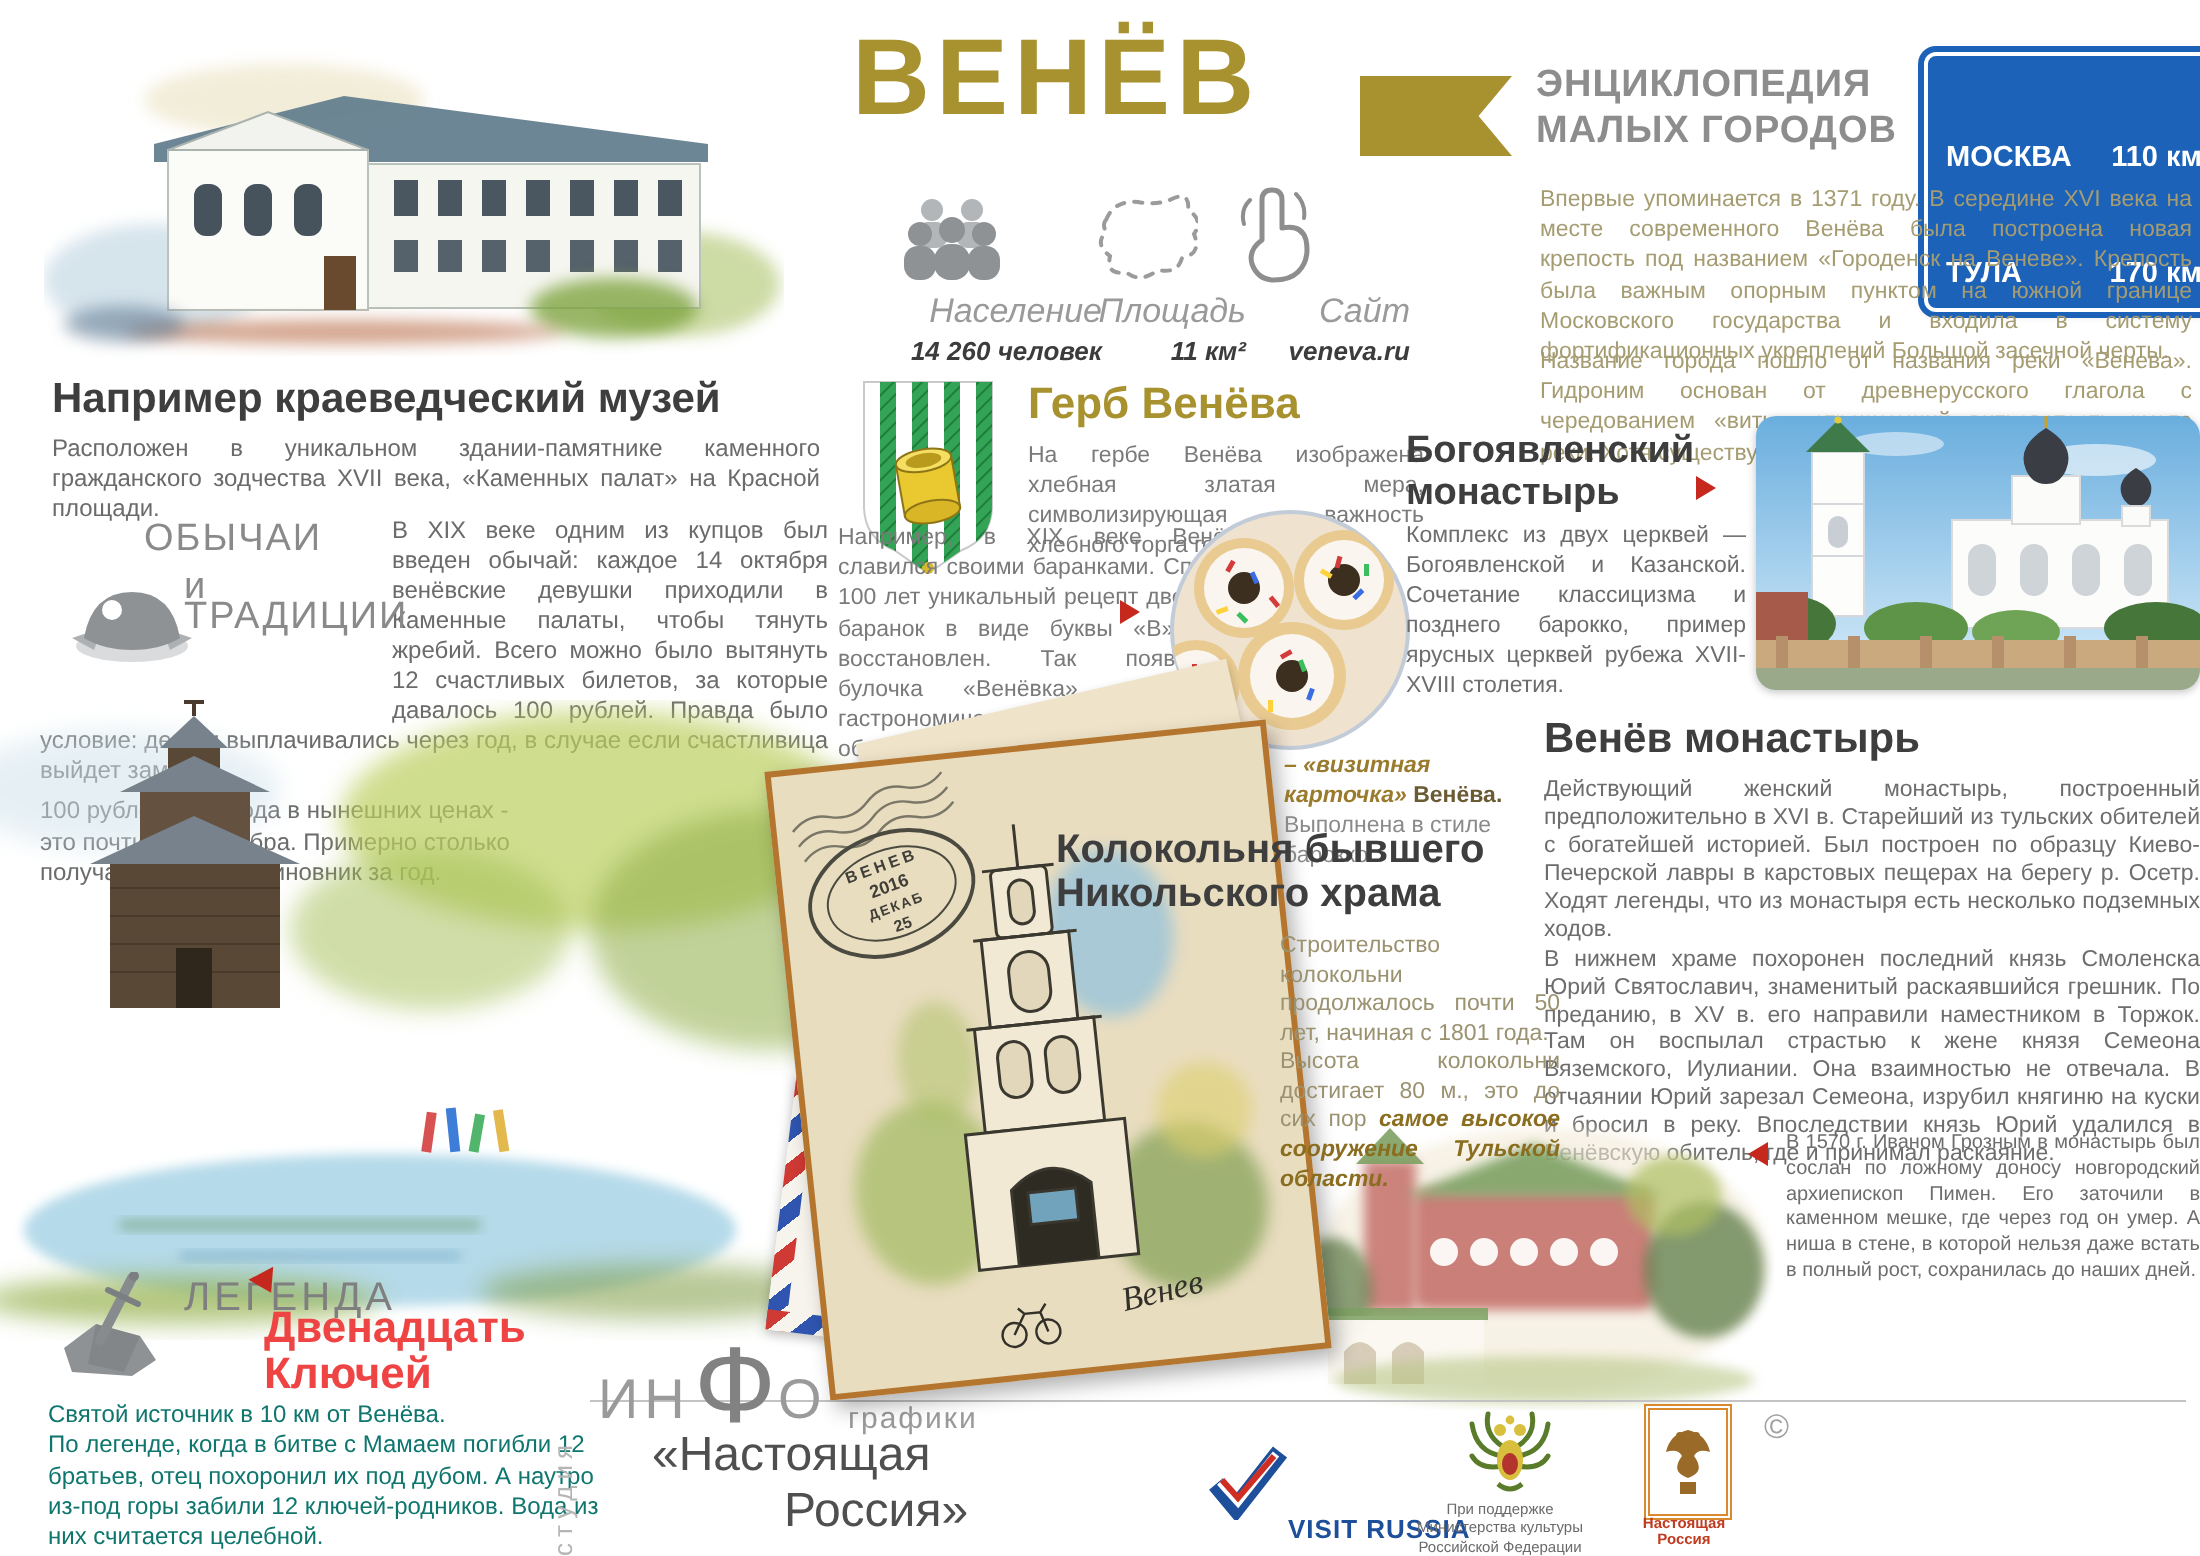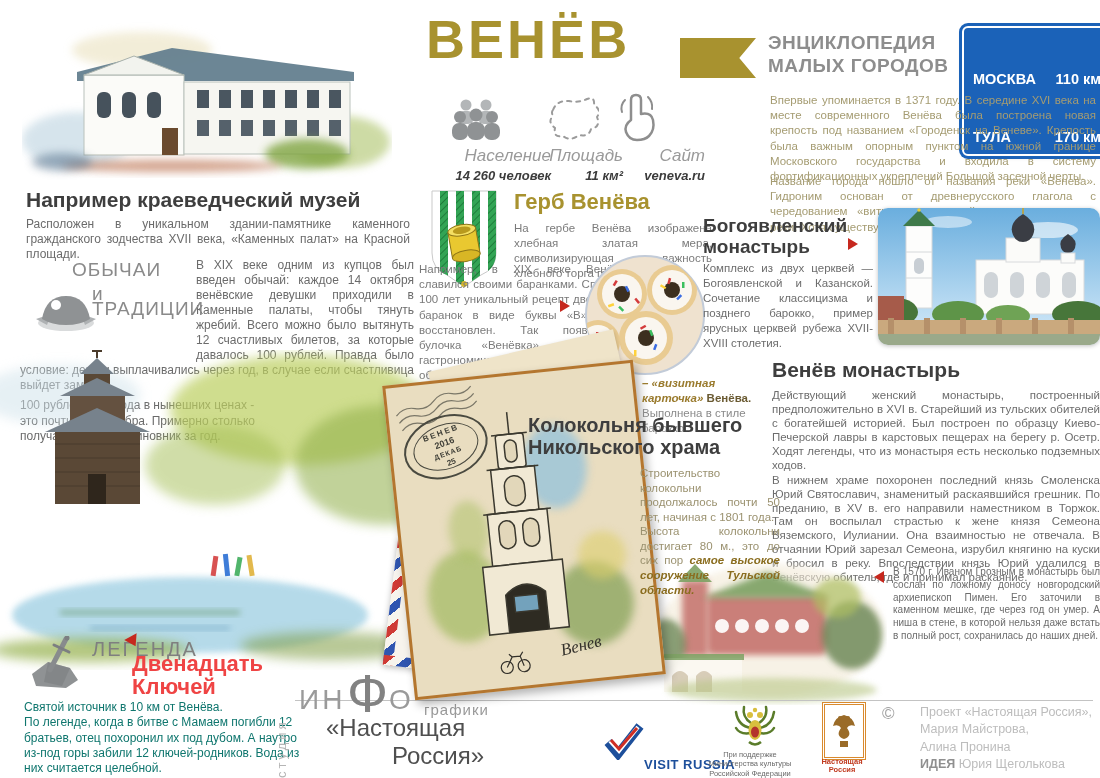--- a/index.html
+++ b/index.html
@@ -574,20 +574,14 @@
       <path d="M14,4 q-9,2 -11,11 q6,-2 8,2 q-6,8 3,11 h0 q9,-3 3,-11 q2,-4 8,-2 q-2,-9 -11,-11z" fill="#9a6b28"></path>
       <circle cx="10" cy="7" r="2" fill="#9a6b28"></circle>
         <circle cx="18" cy="7" r="2" fill="#9a6b28"></circle>
       <rect x="10" y="30" width="8" height="6" fill="#9a6b28"></rect>
     </svg>
   </div>
   <div class="abs pre" id="stamp-label">Настоящая
 Россия</div>
 
   <div class="abs" id="copy">©</div>
-  <div class="abs" id="credits">
-    <div>Проект «Настоящая Россия»,</div>
-    <div>Мария Майстрова,</div>
-    <div>Алина Пронина</div>
-    <div><span class="cred-b">ИДЕЯ</span><span> Юрия Щеголькова</span></div>
-  </div>
 
 </div>
 
 </body></html>

